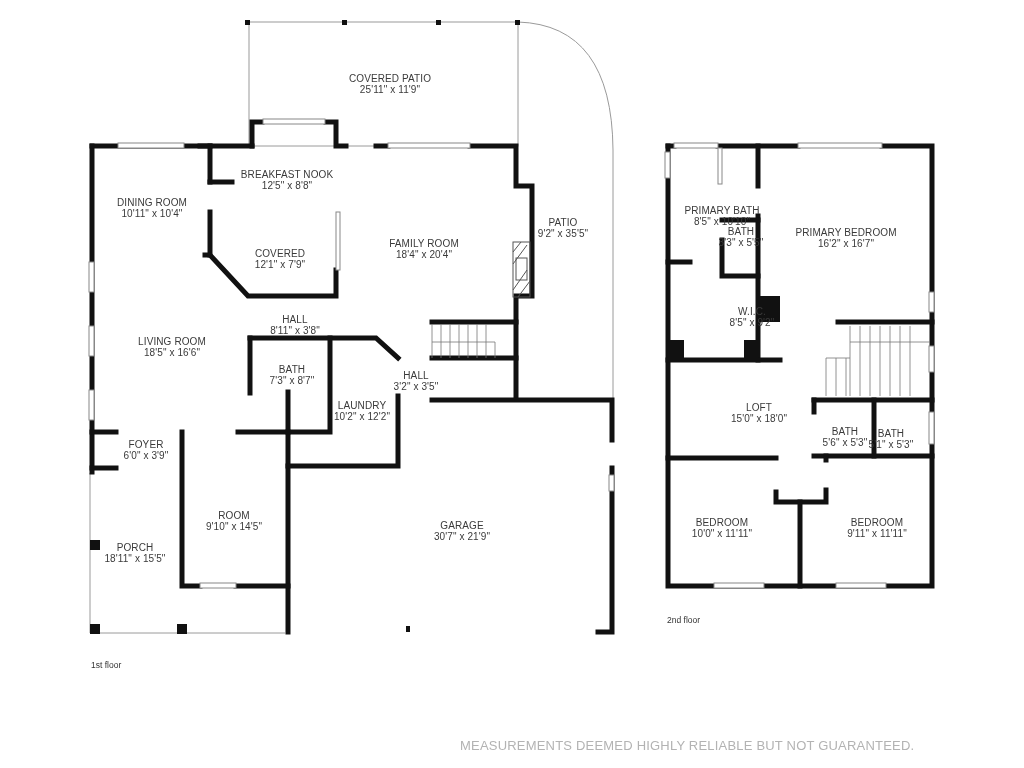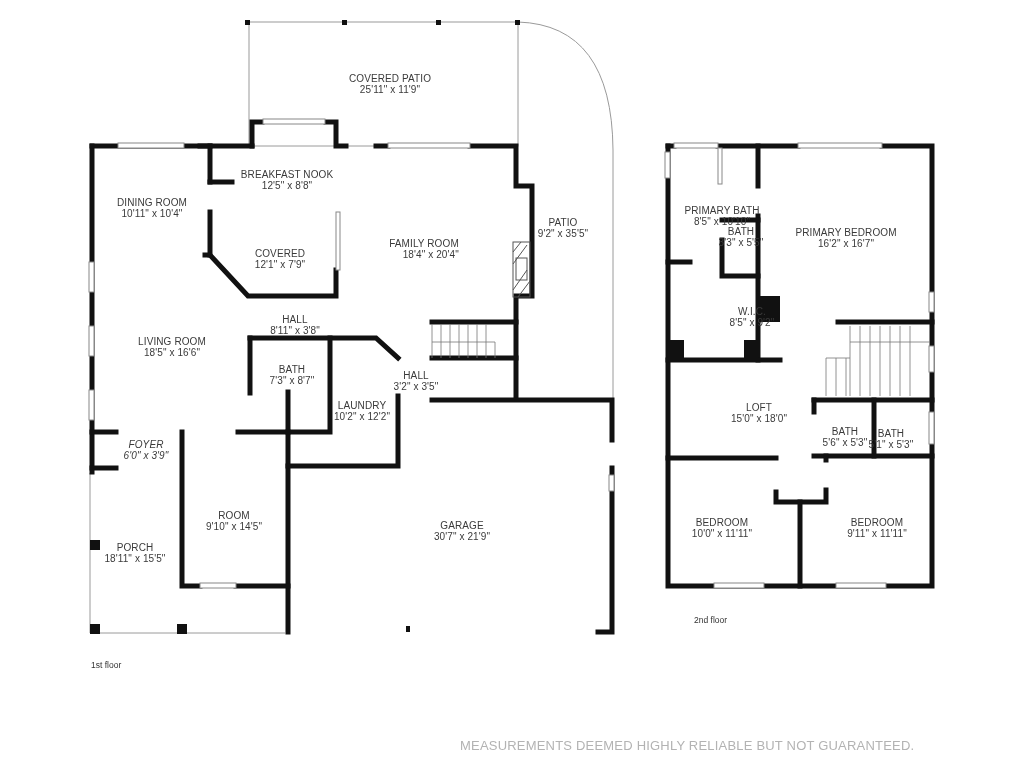--- a/index.html
+++ b/index.html
@@ -150,21 +150,21 @@
       <span class="dim">10'11" x 10'4"</span>
     </div>
   <div class="room" style="left:287px;top:180px;">
       <span class="name">BREAKFAST NOOK</span>
       <span class="dim">12'5" x 8'8"</span>
     </div>
   <div class="room" style="left:280px;top:259px;">
       <span class="name">COVERED</span>
       <span class="dim">12'1" x 7'9"</span>
     </div>
-  <div class="room" style="left:424px;top:249px;text-align:right;">
+  <div class="room" style="left:424px;top:249px;">
       <span class="name">FAMILY ROOM</span>
       <span class="dim">18'4" x 20'4"</span>
     </div>
   <div class="room" style="left:563px;top:228px;">
       <span class="name">PATIO</span>
       <span class="dim">9'2" x 35'5"</span>
     </div>
   <div class="room" style="left:295px;top:325px;">
       <span class="name">HALL</span>
       <span class="dim">8'11" x 3'8"</span>
@@ -178,21 +178,21 @@
       <span class="dim">7'3" x 8'7"</span>
     </div>
   <div class="room" style="left:362px;top:411px;">
       <span class="name">LAUNDRY</span>
       <span class="dim">10'2" x 12'2"</span>
     </div>
   <div class="room" style="left:416px;top:381px;">
       <span class="name">HALL</span>
       <span class="dim">3'2" x 3'5"</span>
     </div>
-  <div class="room" style="left:146px;top:450px;font-style:italic;">
+  <div class="room" style="left:146px;top:450px;">
       <span class="name">FOYER</span>
       <span class="dim">6'0" x 3'9"</span>
     </div>
   <div class="room" style="left:234px;top:521px;">
       <span class="name">ROOM</span>
       <span class="dim">9'10" x 14'5"</span>
     </div>
   <div class="room" style="left:462px;top:531px;">
       <span class="name">GARAGE</span>
       <span class="dim">30'7" x 21'9"</span>
@@ -236,14 +236,14 @@
       <span class="name">BEDROOM</span>
       <span class="dim">10'0" x 11'11"</span>
     </div>
   <div class="room" style="left:877px;top:528px;">
       <span class="name">BEDROOM</span>
       <span class="dim">9'11" x 11'11"</span>
     </div>
 </div>
 
 <div class="floor-label" style="left:91px;top:660px;">1st floor</div>
-<div class="floor-label" style="left:694px;top:615px;">2nd floor</div>
+<div class="floor-label" style="left:667px;top:615px;">2nd floor</div>
 <div class="disclaimer">MEASUREMENTS DEEMED HIGHLY RELIABLE BUT NOT GUARANTEED.</div>
 
 </body></html>

